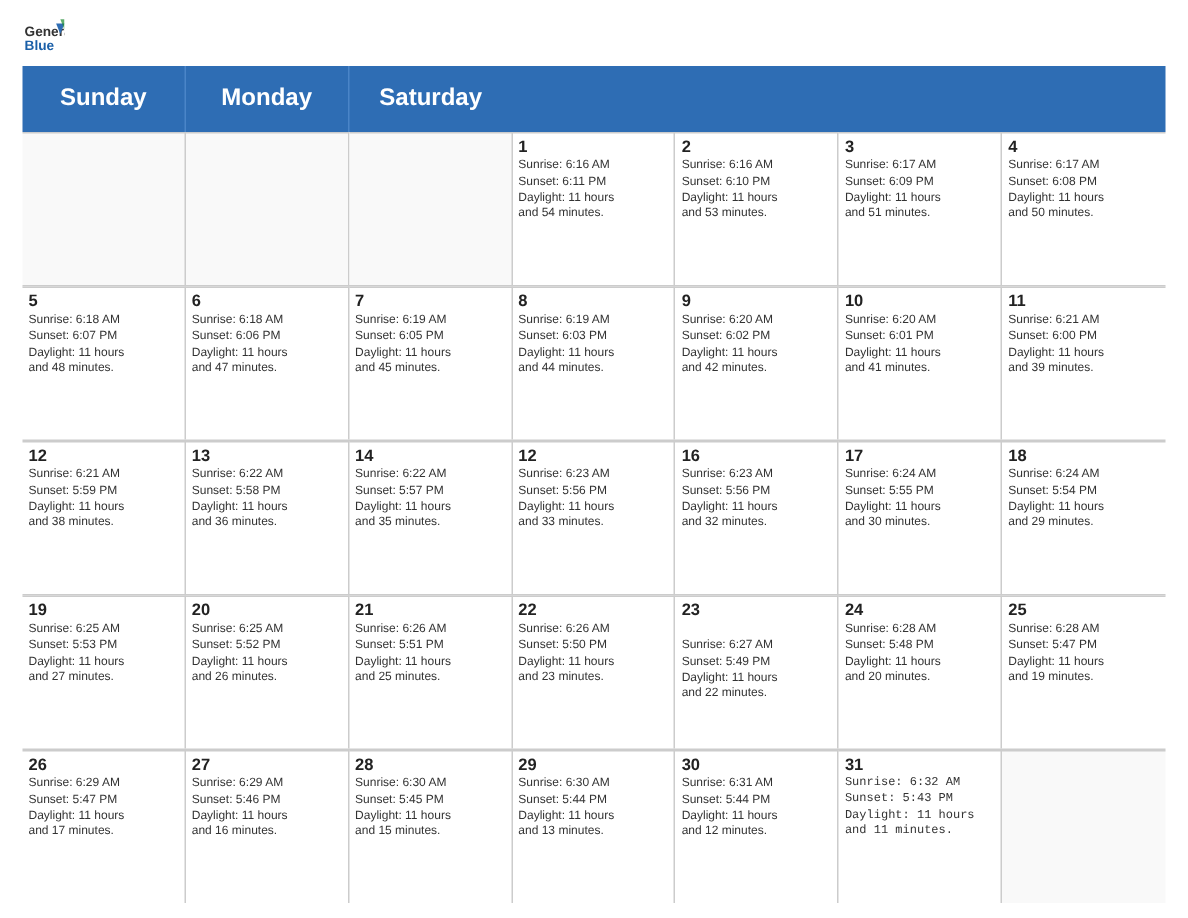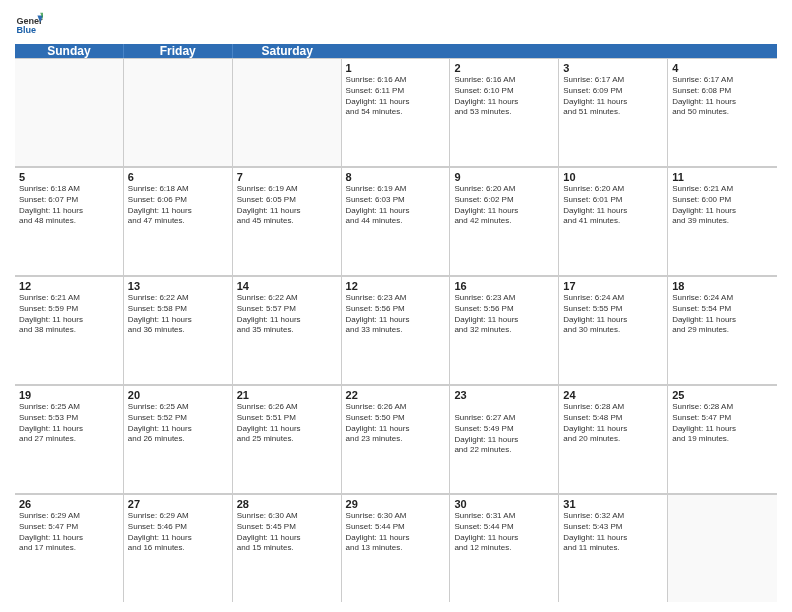--- a/index.html
+++ b/index.html
@@ -52,23 +52,23 @@
       display: flex;
       flex-direction: column;
     }
     .cal-header {
       display: grid;
       grid-template-columns: repeat(7, 1fr);
       background: #2e6db4;
     }
     .cal-header-cell {
       color: #fff;
-      font-size: 12px;
+      font-size: 16px;
       font-weight: bold;
-      padding: 0 4px;
+      padding: 13px 4px;
       text-align: center;
       border-right: 1px solid #4a85c8;
     }
     .cal-header-cell:last-child { border-right: none; }
     .cal-body {
       flex: 1;
       display: flex;
       flex-direction: column;
     }
     .cal-row {
@@ -116,21 +116,21 @@
     </div>
     <div class="title-block">
       <div class="month-title"></div>
       <div class="location"></div>
     </div>
   </div>
 
   <div class="calendar">
     <div class="cal-header">
     <div class="cal-header-cell">Sunday</div>
-        <div class="cal-header-cell">Friday</div>
+        <div class="cal-header-cell">Monday</div>
         <div class="cal-header-cell">Saturday</div>
       </div>
     <div class="cal-body">
     <div class="cal-row">
           <div class="cal-cell empty"></div>
           <div class="cal-cell empty"></div>
           <div class="cal-cell empty"></div>
           <div class="cal-cell">
             <div class="day-num">1</div>
             <div class="cell-info" style="white-space: pre-line;">Sunrise: 6:16 AM
@@ -344,21 +344,21 @@
           </div>
           <div class="cal-cell">
             <div class="day-num">30</div>
             <div class="cell-info" style="white-space: pre-line;">Sunrise: 6:31 AM
 Sunset: 5:44 PM
 Daylight: 11 hours
 and 12 minutes.</div>
           </div>
           <div class="cal-cell">
             <div class="day-num">31</div>
-            <div class="cell-info" style="white-space: pre-line;">Sunrise: 6:32 AM
+            <div class="cell-info" style="white-space: pre-line; font-family: Liberation Mono, monospace;">Sunrise: 6:32 AM
 Sunset: 5:43 PM
 Daylight: 11 hours
 and 11 minutes.</div>
           </div>
           <div class="cal-cell empty"></div>
         </div>
       </div>
   </div>
 </div>
 

